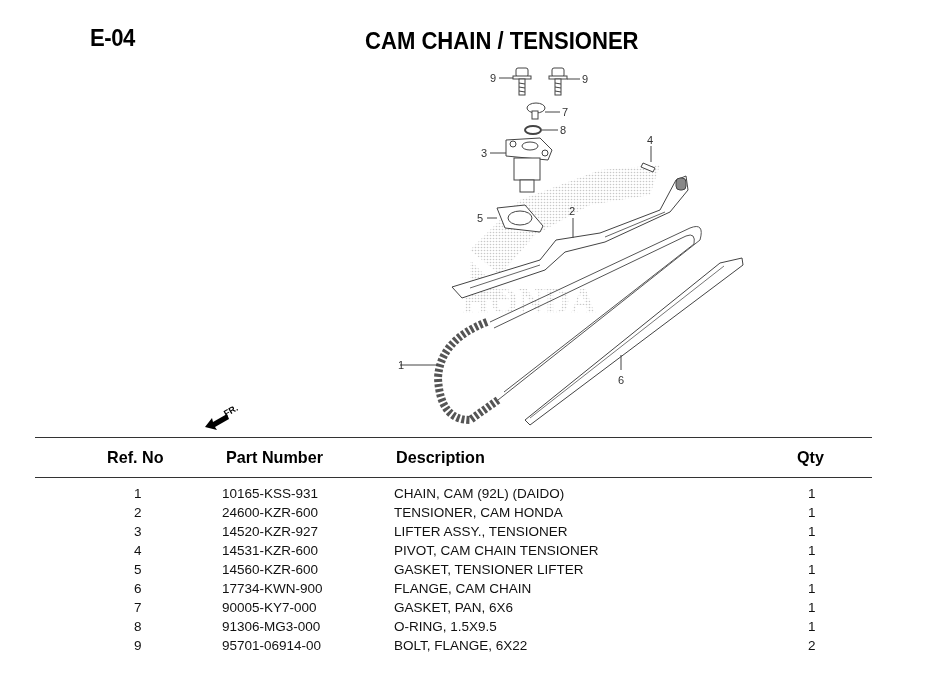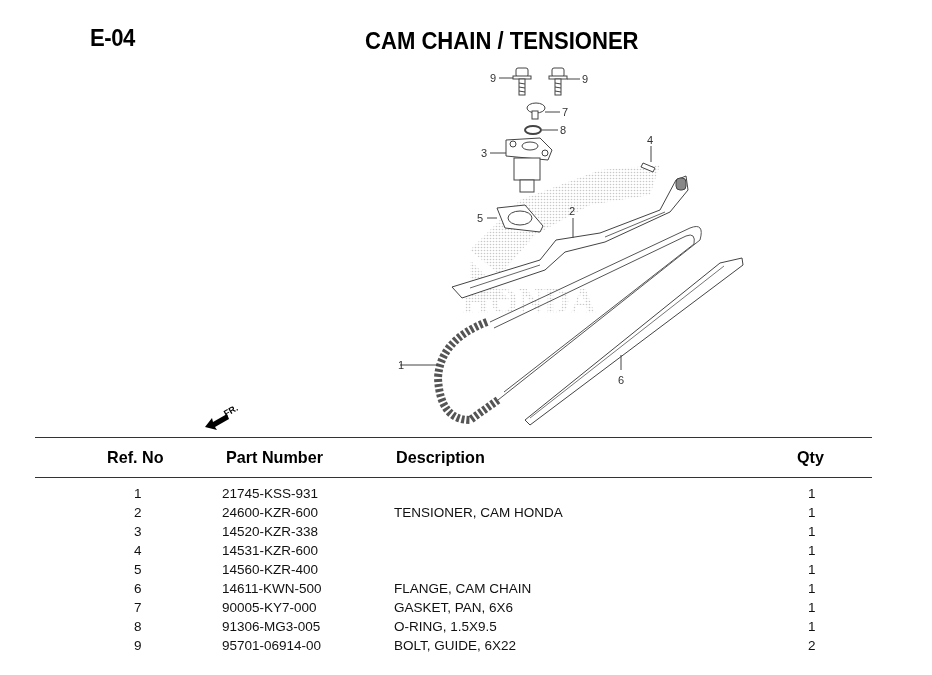--- a/index.html
+++ b/index.html
@@ -128,61 +128,65 @@
 <div class="rule top"></div>
 <div class="hdr" style="left:107px">Ref. No</div>
 <div class="hdr" style="left:226px">Part Number</div>
 <div class="hdr" style="left:396px">Description</div>
 <div class="hdr" style="left:797px">Qty</div>
 <div class="rule bottom"></div>
 
 <div class="rows">
   <div class="row">
       <span class="c-ref">1</span>
-      <span class="c-pn">21745-KSS-931</span>
+      <span class="c-pn">10165-KSS-931</span>
+      <span class="c-desc">CHAIN, CAM (92L) (DAIDO)</span>
       <span class="c-qty">1</span>
     </div>
   <div class="row">
       <span class="c-ref">2</span>
       <span class="c-pn">24600-KZR-600</span>
       <span class="c-desc">TENSIONER, CAM HONDA</span>
       <span class="c-qty">1</span>
     </div>
   <div class="row">
       <span class="c-ref">3</span>
-      <span class="c-pn">14520-KZR-338</span>
+      <span class="c-pn">14520-KZR-927</span>
+      <span class="c-desc">LIFTER ASSY., TENSIONER</span>
       <span class="c-qty">1</span>
     </div>
   <div class="row">
       <span class="c-ref">4</span>
       <span class="c-pn">14531-KZR-600</span>
+      <span class="c-desc">PIVOT, CAM CHAIN TENSIONER</span>
       <span class="c-qty">1</span>
     </div>
   <div class="row">
       <span class="c-ref">5</span>
-      <span class="c-pn">14560-KZR-400</span>
+      <span class="c-pn">14560-KZR-600</span>
+      <span class="c-desc">GASKET, TENSIONER LIFTER</span>
       <span class="c-qty">1</span>
     </div>
   <div class="row">
       <span class="c-ref">6</span>
-      <span class="c-pn">14611-KWN-500</span>
+      <span class="c-pn">17734-KWN-900</span>
       <span class="c-desc">FLANGE, CAM CHAIN</span>
       <span class="c-qty">1</span>
     </div>
   <div class="row">
       <span class="c-ref">7</span>
       <span class="c-pn">90005-KY7-000</span>
       <span class="c-desc">GASKET, PAN, 6X6</span>
       <span class="c-qty">1</span>
     </div>
   <div class="row">
       <span class="c-ref">8</span>
-      <span class="c-pn">91306-MG3-005</span>
+      <span class="c-pn">91306-MG3-000</span>
       <span class="c-desc">O-RING, 1.5X9.5</span>
       <span class="c-qty">1</span>
     </div>
   <div class="row">
       <span class="c-ref">9</span>
       <span class="c-pn">95701-06914-00</span>
-      <span class="c-desc">BOLT, GUIDE, 6X22</span>
+      <span class="c-desc">BOLT, FLANGE, 6X22</span>
       <span class="c-qty">2</span>
     </div>
 </div>
 
 </body></html>

